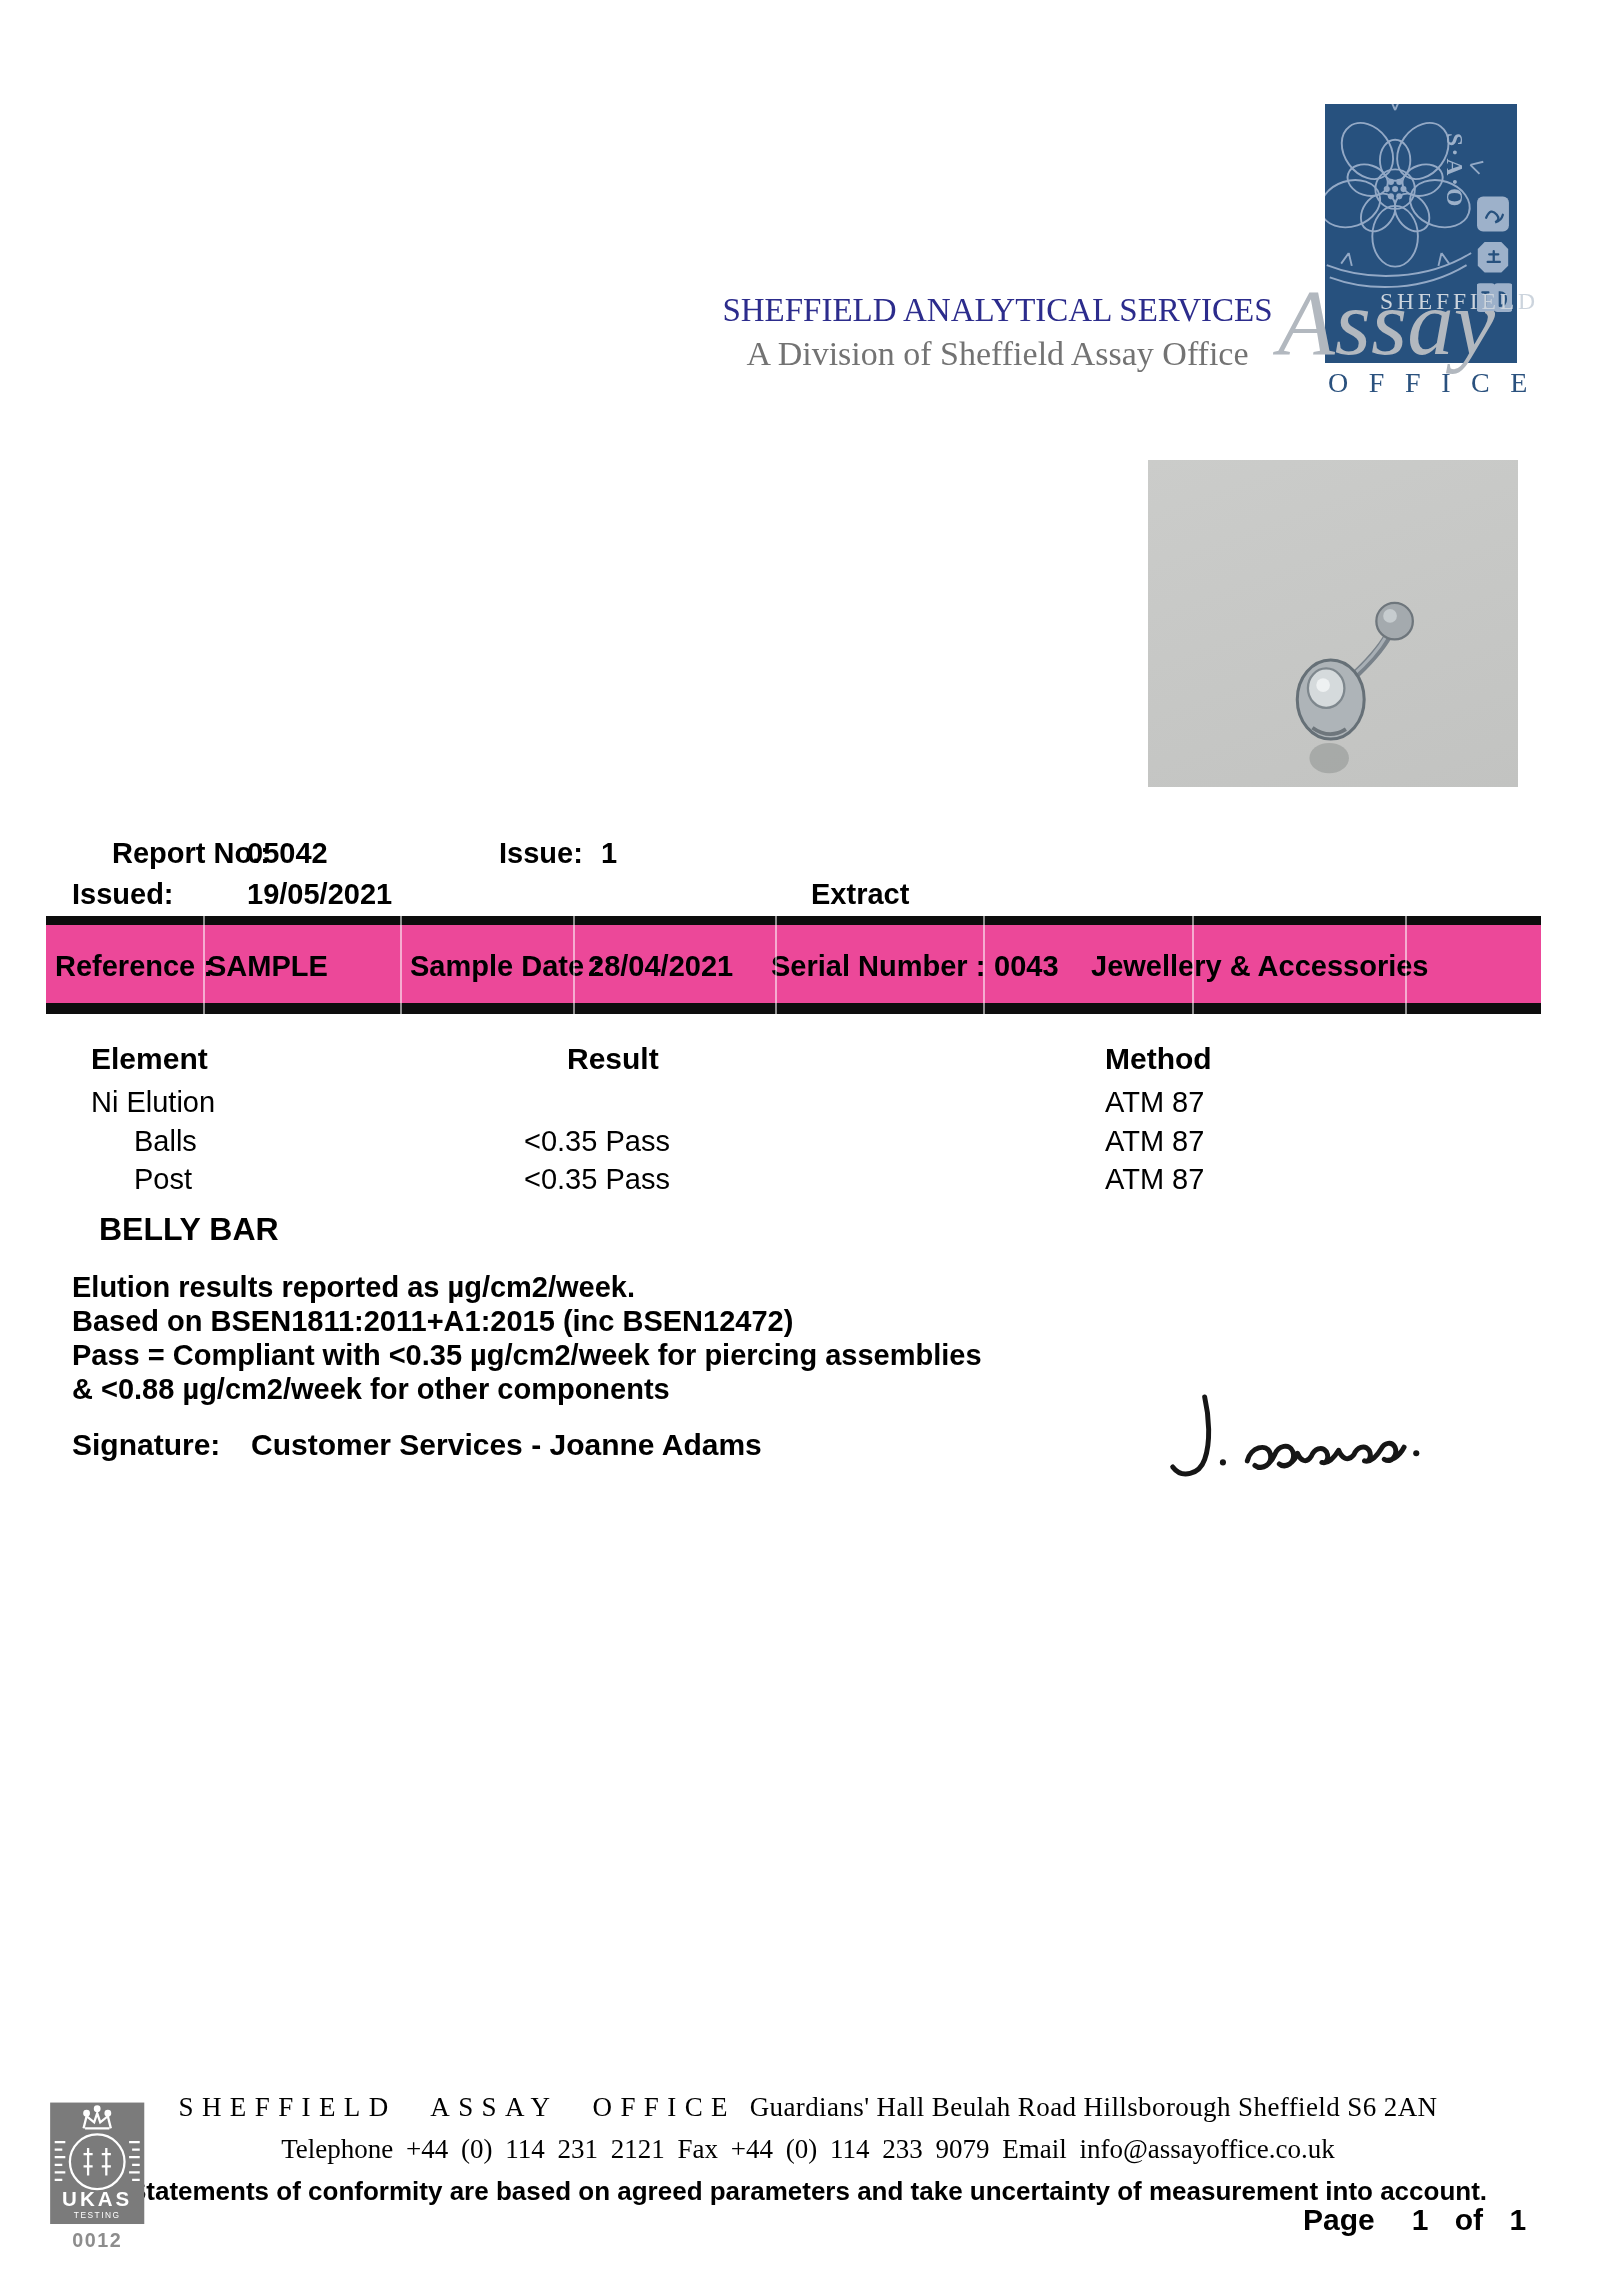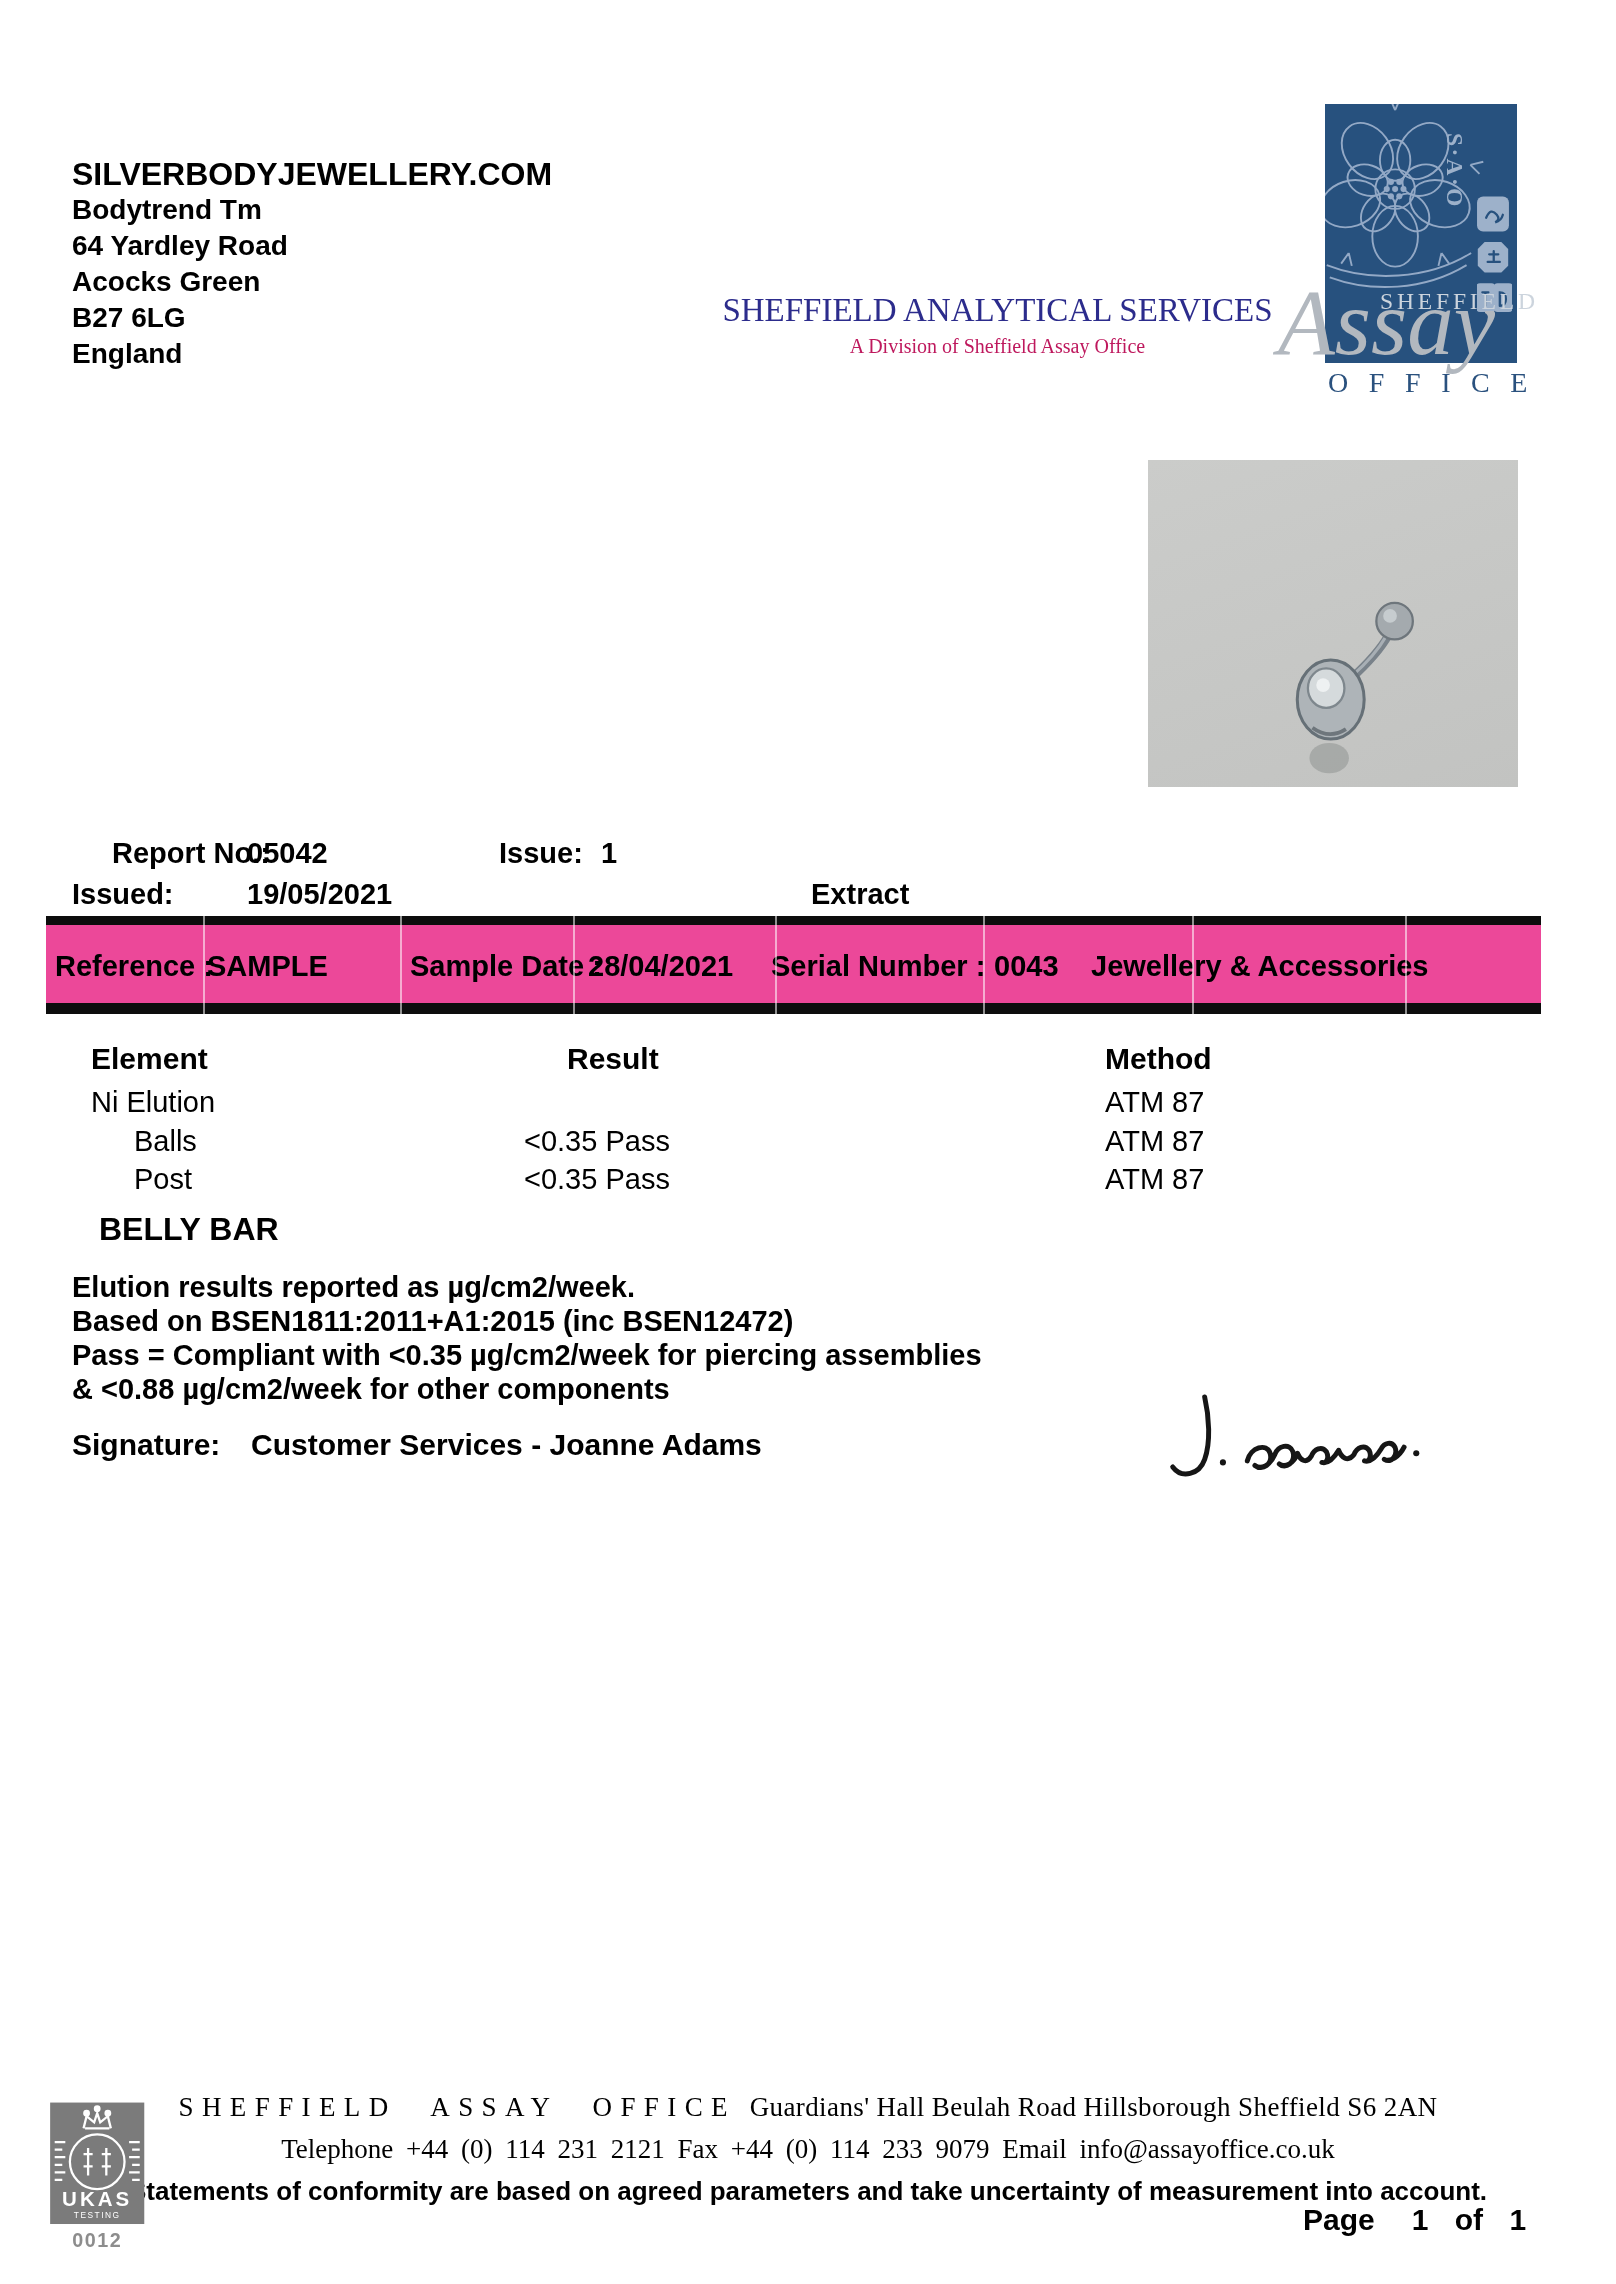--- a/index.html
+++ b/index.html
@@ -10,21 +10,21 @@
   .serif{font-family:"Liberation Serif",serif;}
   .nowrap{white-space:nowrap;}
 
   
   .company{left:72px;top:156px;line-height:36px;}
   .company .title{font-size:32px;font-weight:bold;}
   .company .line{font-size:28px;font-weight:bold;}
 
   
   .svc-title{left:716px;top:292px;width:563px;text-align:center;font-size:33px;color:#2c2c8c;letter-spacing:0px;}
-  .division{left:716px;top:335px;width:563px;text-align:center;font-size:20px;color:#be185d;}
+  .division{left:716px;top:335px;width:563px;text-align:center;font-size:34px;color:#737373;}
 
   
   .logo{left:1249px;top:96px;width:368px;height:381px;}
   .logo .bluebox{position:absolute;left:76px;top:7.6px;width:192px;height:259px;background:#27517e;}
   .logo .sheffield{position:absolute;left:131px;top:192px;font-family:"Liberation Serif",serif;
         font-size:23.6px;color:#ccd4dd;letter-spacing:3.8px;}
   .logo .assay{position:absolute;left:29px;top:180px;font-family:"Liberation Serif",serif;font-style:italic;
         font-size:93px;color:#b2b8bf;line-height:1;}
   .logo .office{position:absolute;left:79px;top:271px;font-family:"Liberation Serif",serif;
         font-size:28px;color:#2a517e;letter-spacing:20.6px;}
@@ -63,28 +63,20 @@
   .f-page{left:1303px;top:2203px;font-size:30px;font-weight:bold;word-spacing:18px;}
   .f-page .lbl{margin-right:37px;text-align:right;}
 
   .ukas{left:44px;top:2098px;width:114px;height:167px;text-align:center;}
 </style>
 </head>
 <body>
 
 <div class="page">
 
-  <div class="abs company">
-    <div class="title">SILVERBODYJEWELLERY.COM</div>
-    <div class="line">Bodytrend Tm</div>
-    <div class="line">64 Yardley Road</div>
-    <div class="line">Acocks Green</div>
-    <div class="line">B27 6LG</div>
-    <div class="line">England</div>
-  </div>
 
   <div class="abs svc-title serif">SHEFFIELD ANALYTICAL SERVICES</div>
   <div class="abs division serif">A Division of Sheffield Assay Office</div>
 
   <div class="abs logo">
     <div class="bluebox"></div>
 
     <svg class="abs" style="left:76px;top:7.6px;" width="160" height="190" viewBox="0 0 210 250">
       <g fill="none" stroke="#93a9c6" stroke-width="2.5">
         <g transform="translate(92,112)">

